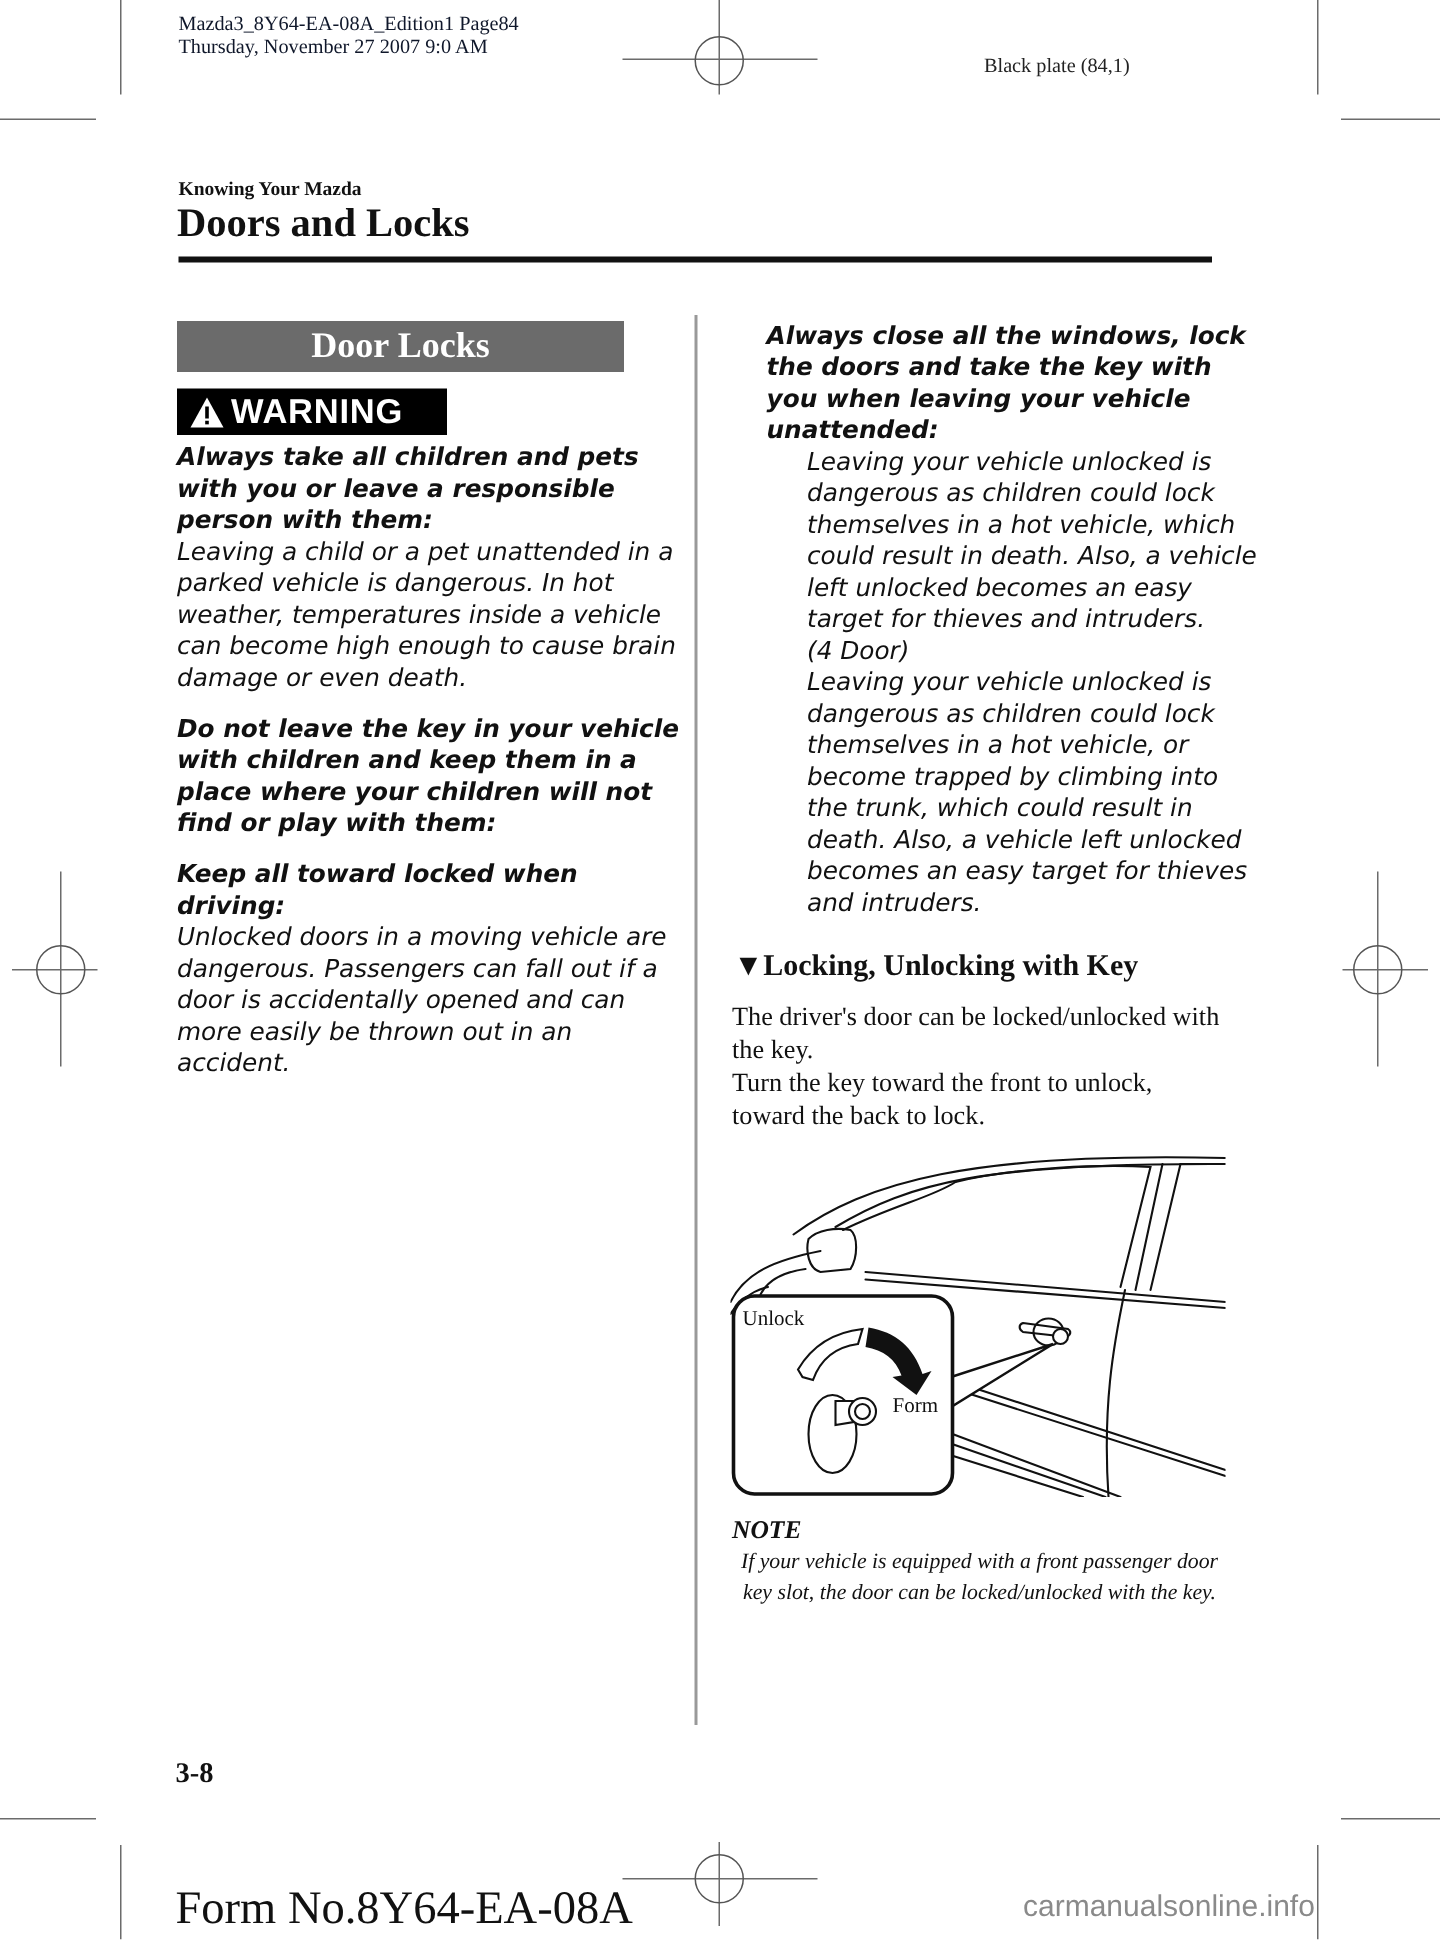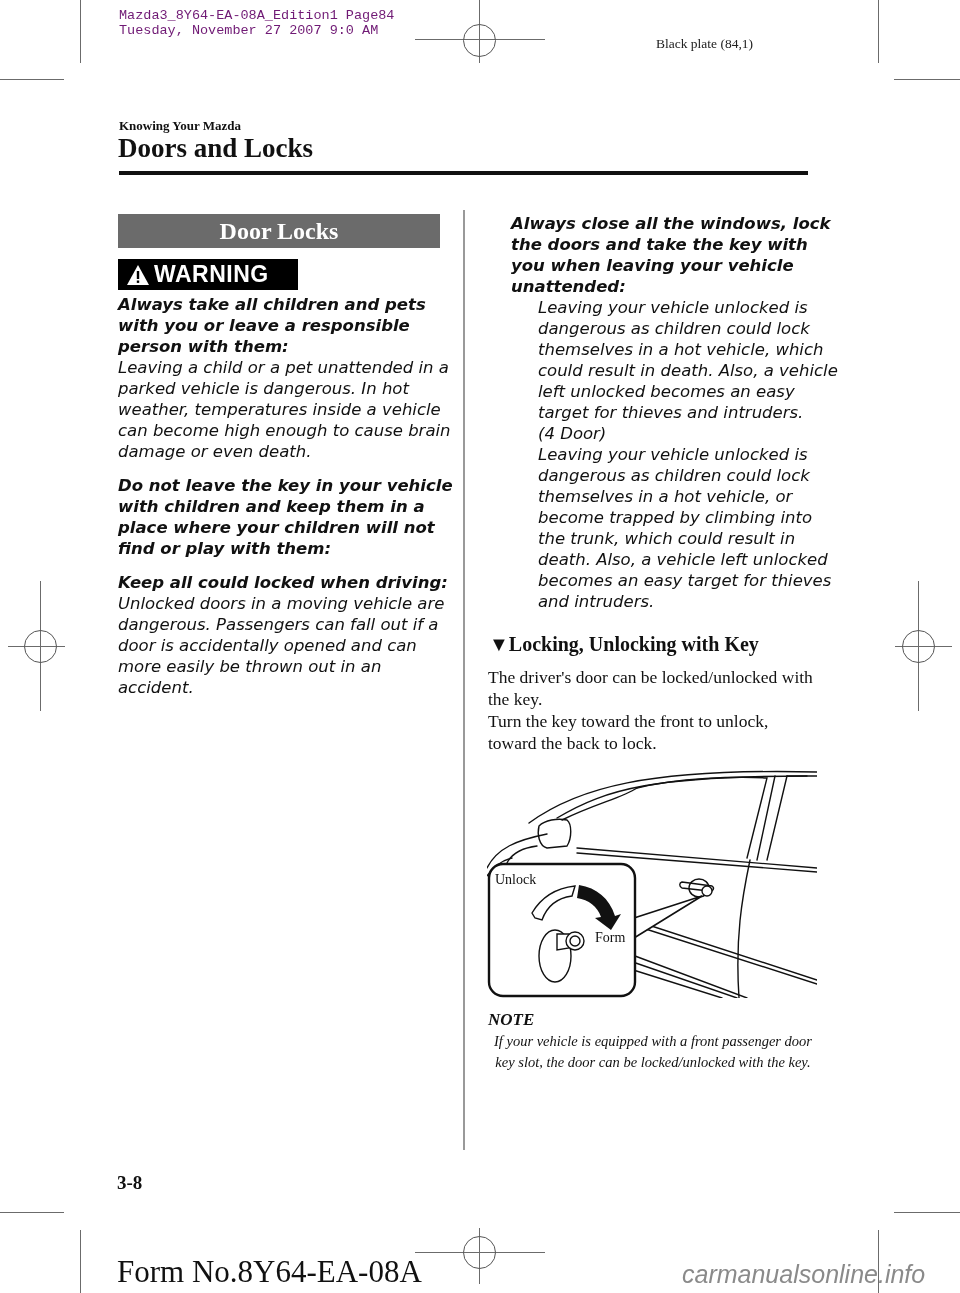--- a/index.html
+++ b/index.html
@@ -5,30 +5,30 @@
   html, body { margin: 0; padding: 0; }
   body { width: 960px; height: 1293px; position: relative; background: #ffffff; overflow: hidden; color: #111; }
   .abs { position: absolute; }
   .serif { font-family: "Liberation Serif", "DejaVu Serif", serif; }
   .sans { font-family: "DejaVu Sans", "Liberation Sans", sans-serif; }
 
   
   .mark { position: absolute; background: #6b6b6b; }
   .reg-circle { position: absolute; border: 1.3px solid #555; border-radius: 50%; box-sizing: border-box; }
 
-  .print-info { left: 119px; top: 8px; font-size: 13.5px; line-height: 15px; color: #701a75; font-family: Liberation Mono, monospace; }
+  .print-info { left: 119px; top: 8px; font-size: 13.5px; line-height: 15px; color: #0f172a; }
   .plate { left: 656px; top: 36px; font-size: 13.5px; color: #222; }
 
   .section-label { left: 119px; top: 118px; font-size: 13px; font-weight: bold; }
   .page-title { left: 118px; top: 132px; font-size: 27px; font-weight: bold; line-height: 32px; }
   .title-rule { left: 119px; top: 171px; width: 689px; height: 4px; background: #111; }
 
   .col-divider { left: 463px; top: 210px; width: 1.5px; height: 940px; background: #999; }
 
-  .heading-bar { left: 118px; top: 214px; width: 322px; height: 34px; background: #6b6b6b; color: #fff; text-align: center; font-size: 24px; font-weight: bold; line-height: 34px; }
+  .heading-bar { left: 118px; top: 214px; width: 298px; height: 34px; background: #6b6b6b; color: #fff; text-align: center; font-size: 24px; font-weight: bold; line-height: 34px; }
 
   .warning-badge { left: 118px; top: 259px; width: 180px; height: 31px; background: #000; color: #fff; display: flex; align-items: center; font-family: "Liberation Sans", sans-serif; font-weight: bold; font-size: 23px; letter-spacing: 0.5px; }
   .warning-badge svg { margin: 0 4px 0 8px; }
 
   .txt { font-size: 16.5px; line-height: 21px; }
   .bold-it { font-weight: bold; font-style: italic; }
   .it { font-style: italic; }
   .indent { margin-left: 27px; }
   .block { margin: 0; }
 
@@ -40,21 +40,21 @@
   .sub-heading { left: 489px; top: 633px; font-size: 20px; font-weight: bold; }
   .body-text { left: 488px; top: 666px; font-size: 17.5px; line-height: 22px; width: 330px; }
 
   .figure { left: 487px; top: 758px; width: 330px; height: 240px; }
 
   .note-label { left: 488px; top: 1010px; font-size: 17px; font-weight: bold; font-style: italic; }
   .note-text { left: 488px; top: 1031px; font-size: 14.5px; line-height: 21px; font-style: italic; width: 330px; text-align: center; }
 
   .page-num { left: 117px; top: 1172px; font-size: 19px; font-weight: bold; }
   .form-no { left: 117px; top: 1254px; font-size: 31px; line-height: 36px; }
-  .watermark { left: 682px; top: 1260px; font-size: 25px; color: #8a8a8a; font-family: "Liberation Sans", sans-serif; font-style: italic; }
+  .watermark { left: 682px; top: 1260px; font-size: 20px; color: #8a8a8a; font-family: "Liberation Sans", sans-serif; }
 </style>
 </head>
 <body>
 
 <div class="mark" style="left:80px;top:0;width:1.3px;height:63px;"></div>
 <div class="mark" style="left:0;top:79px;width:64px;height:1.3px;"></div>
 <div class="mark" style="left:878px;top:0;width:1.3px;height:63px;"></div>
 <div class="mark" style="left:894px;top:79px;width:66px;height:1.3px;"></div>
 <div class="mark" style="left:0;top:1212px;width:64px;height:1.3px;"></div>
 <div class="mark" style="left:80px;top:1230px;width:1.3px;height:63px;"></div>
@@ -80,21 +80,21 @@
 </div>
 
 <div>
   <div class="mark" style="left:415px;top:1252px;width:130px;height:1.3px;"></div>
   <div class="mark" style="left:479px;top:1228px;width:1.3px;height:56px;"></div>
   <div class="reg-circle" style="left:463px;top:1236px;width:33px;height:33px;"></div>
 </div>
 
 <div class="abs serif print-info">
   <div>Mazda3_8Y64-EA-08A_Edition1 Page84</div>
-  <div>Tuesday, November 27 2007 9:0 AM</div>
+  <div>Thursday, November 27 2007 9:0 AM</div>
 </div>
 <div class="abs serif plate">Black plate (84,1)</div>
 
 <div class="abs serif section-label">Knowing Your Mazda</div>
 <div class="abs serif page-title">Doors and Locks</div>
 <div class="abs title-rule"></div>
 
 <div class="abs col-divider"></div>
 
 <div class="abs serif heading-bar">Door Locks</div>
@@ -112,21 +112,21 @@
   <div>
     <p class="block bold-it">Always take all children and pets with you or leave a responsible person with them:</p>
     <p class="block it indent">Leaving a child or a pet unattended in a parked vehicle is dangerous. In hot weather, temperatures inside a vehicle can become high enough to cause brain damage or even death.</p>
   </div>
   <div class="gap"></div>
   <div>
     <p class="block bold-it">Do not leave the key in your vehicle with children and keep them in a place where your children will not find or play with them:</p>
   </div>
   <div class="gap"></div>
   <div>
-    <p class="block bold-it">Keep all could locked when driving:</p>
+    <p class="block bold-it">Keep all toward locked when driving:</p>
     <p class="block it indent">Unlocked doors in a moving vehicle are dangerous. Passengers can fall out if a door is accidentally opened and can more easily be thrown out in an accident.</p>
   </div>
 </div>
 
 <div class="abs sans txt right-col">
   <p class="block bold-it">Always close all the windows, lock the doors and take the key with you when leaving your vehicle unattended:</p>
   <div class="indent">
     <p class="block it">Leaving your vehicle unlocked is dangerous as children could lock themselves in a hot vehicle, which could result in death. Also, a vehicle left unlocked becomes an easy target for thieves and intruders.</p>
     <p class="block it">(4 Door)</p>
     <p class="block it">Leaving your vehicle unlocked is dangerous as children could lock themselves in a hot vehicle, or become trapped by climbing into the trunk, which could result in death. Also, a vehicle left unlocked becomes an easy target for thieves and intruders.</p>

